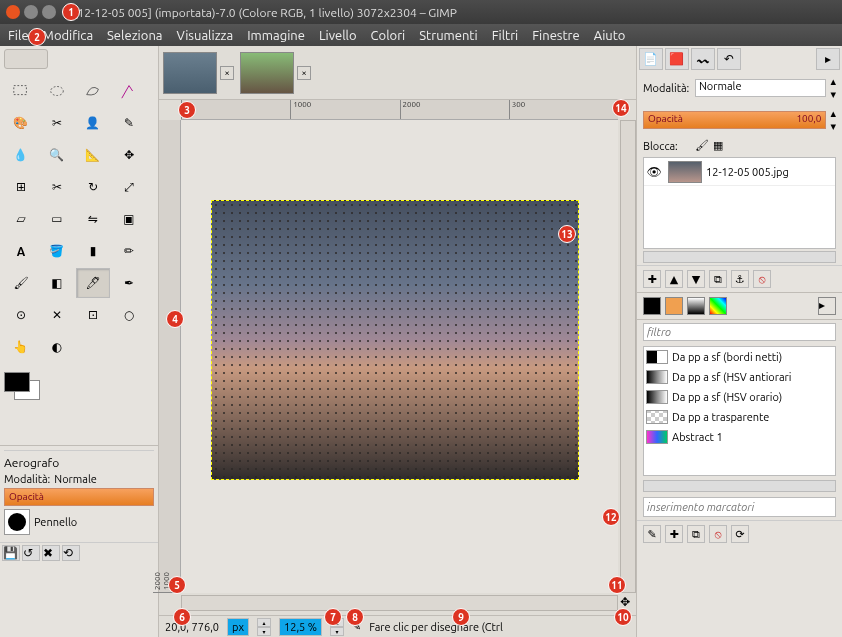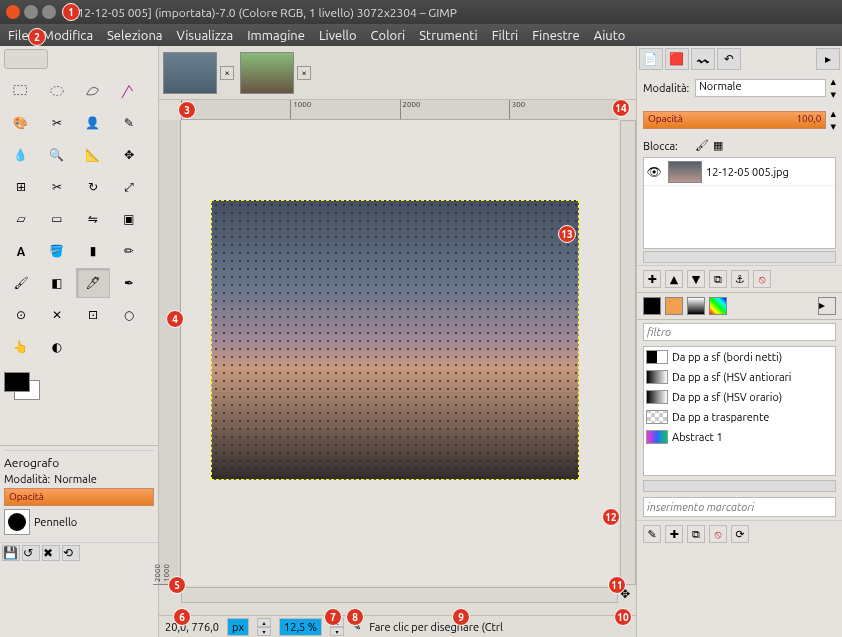--- a/index.html
+++ b/index.html
@@ -45,21 +45,21 @@
 .rulerh{position:absolute;top:0;left:22px;right:18px;height:20px;background:#d6d2cc;border-bottom:1px solid #aaa;font-size:8px;color:#333;display:flex;}
 .rulerh .tick{position:relative;flex:1;border-left:1px solid #888;padding-left:2px;}
 .rulerv{position:absolute;top:20px;left:0;width:22px;bottom:22px;background:#d6d2cc;border-right:1px solid #aaa;font-size:8px;color:#333;writing-mode:vertical-rl;display:flex;flex-direction:column;}
 .rulerv .tick{flex:1;border-top:1px solid #888;padding-top:2px;transform:rotate(180deg);}
 .canvas{position:absolute;top:20px;left:22px;right:18px;bottom:22px;background:#e6e3de;overflow:hidden;}
 .img{position:absolute;top:80px;left:30px;width:368px;height:280px;border:1px dashed #ff0;background:linear-gradient(180deg,#465060 0%,#67748a 30%,#a08896 50%,#c89a80 60%,#302c2c 100%);}
 .img::after{content:"";position:absolute;inset:0;background-image:radial-gradient(circle,#2a2624 1px,transparent 1px);background-size:8px 8px;opacity:.7;}
 .hscroll{position:absolute;bottom:4px;left:22px;right:18px;height:16px;background:#dcd8d2;border:1px solid #b8b4ae;}
 .vscroll{position:absolute;top:20px;right:0;width:16px;bottom:22px;background:#dcd8d2;border:1px solid #b8b4ae;}
 .nav-corner{position:absolute;bottom:4px;right:0;width:16px;height:16px;}
-.statusbar{height:22px;border-top:1px solid #c0bcb6;display:flex;align-items:center;padding:0 6px;font-size:11px;gap:8px;margin-top:8px;}
+.statusbar{height:22px;border-top:1px solid #c0bcb6;display:flex;align-items:center;padding:0 6px;font-size:11px;gap:8px;}
 .statusbar .fld{border:1px solid #bbb;background:#0ea5e9;padding:1px 4px;height:18px;display:flex;align-items:center;}
 .statusbar .spin{width:14px;height:18px;display:flex;flex-direction:column;}
 .statusbar .spin div{flex:1;border:1px solid #bbb;background:#ddd;font-size:6px;display:flex;align-items:center;justify-content:center;}
 
 .rightcol{width:206px;border-left:1px solid #c0bcb6;display:flex;flex-direction:column;}
 .rtop{border-bottom:1px solid #c0bcb6;}
 .rtop .tabs{height:26px;display:flex;padding:2px;gap:2px;}
 .rtop .tabs .t{width:24px;height:22px;border:1px solid #bbb;background:#ddd;display:flex;align-items:center;justify-content:center;}
 .rrow{display:flex;align-items:center;gap:4px;padding:3px 6px;font-size:11px;}
 .rrow .lbl{min-width:48px;}

